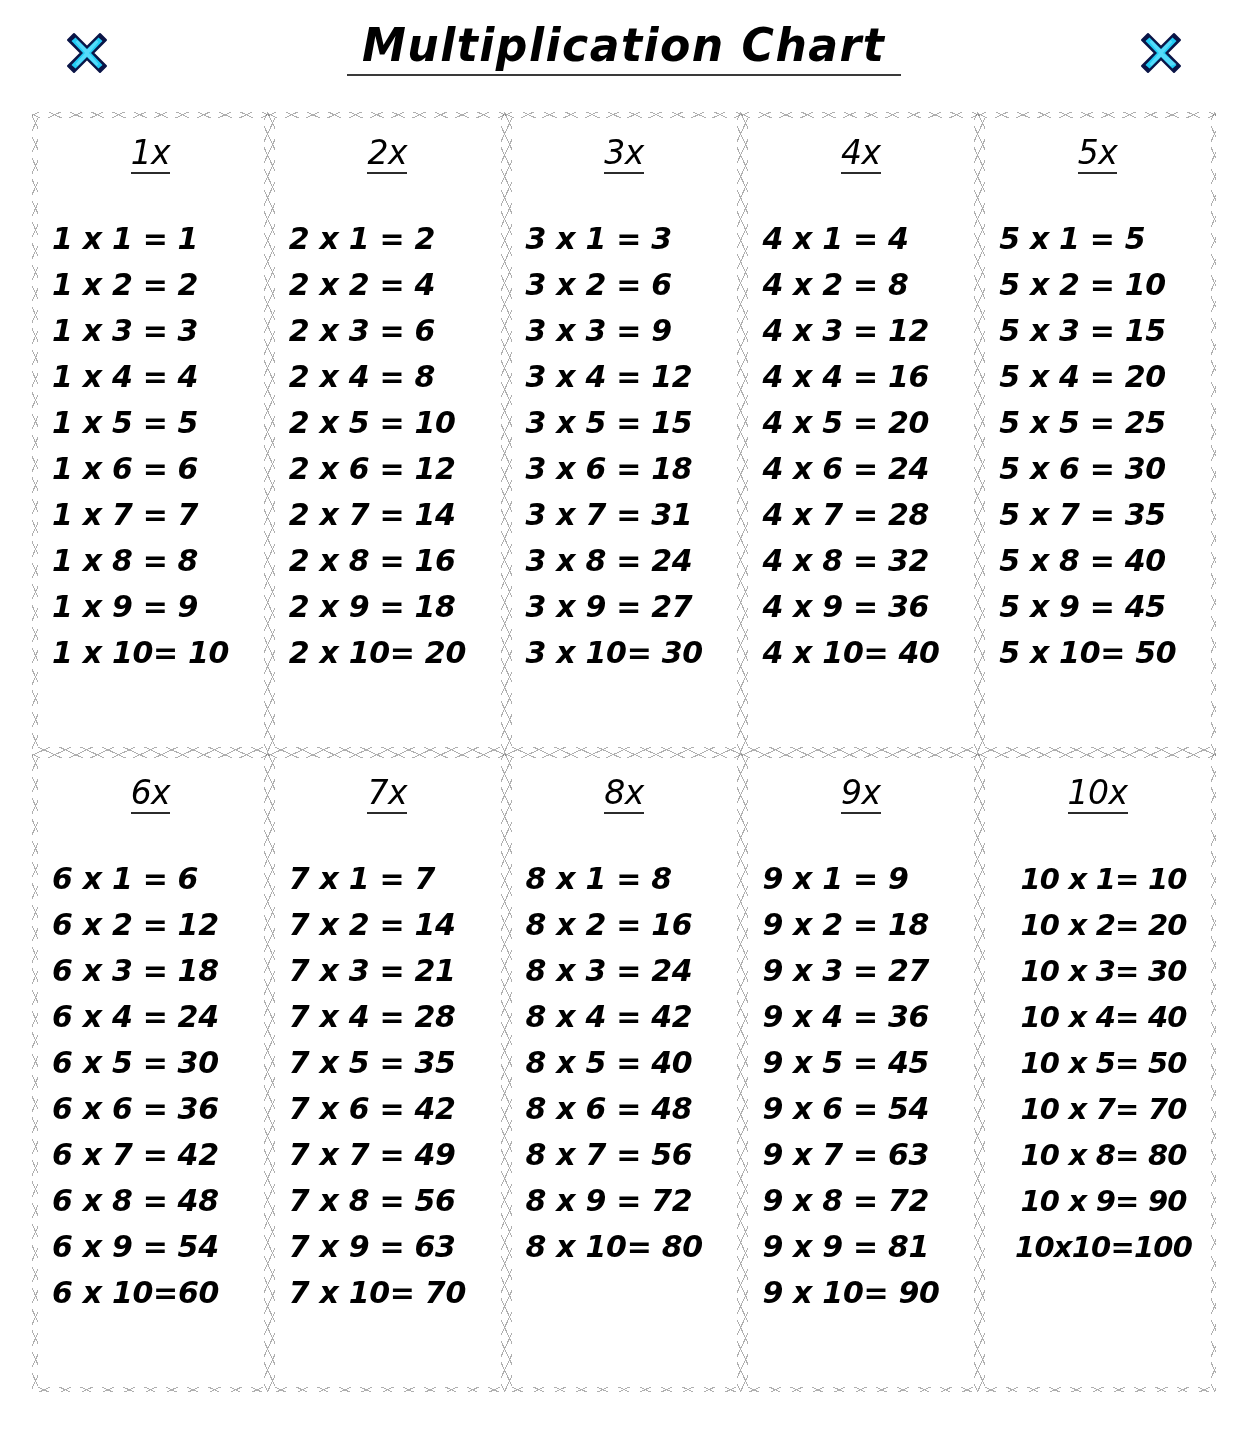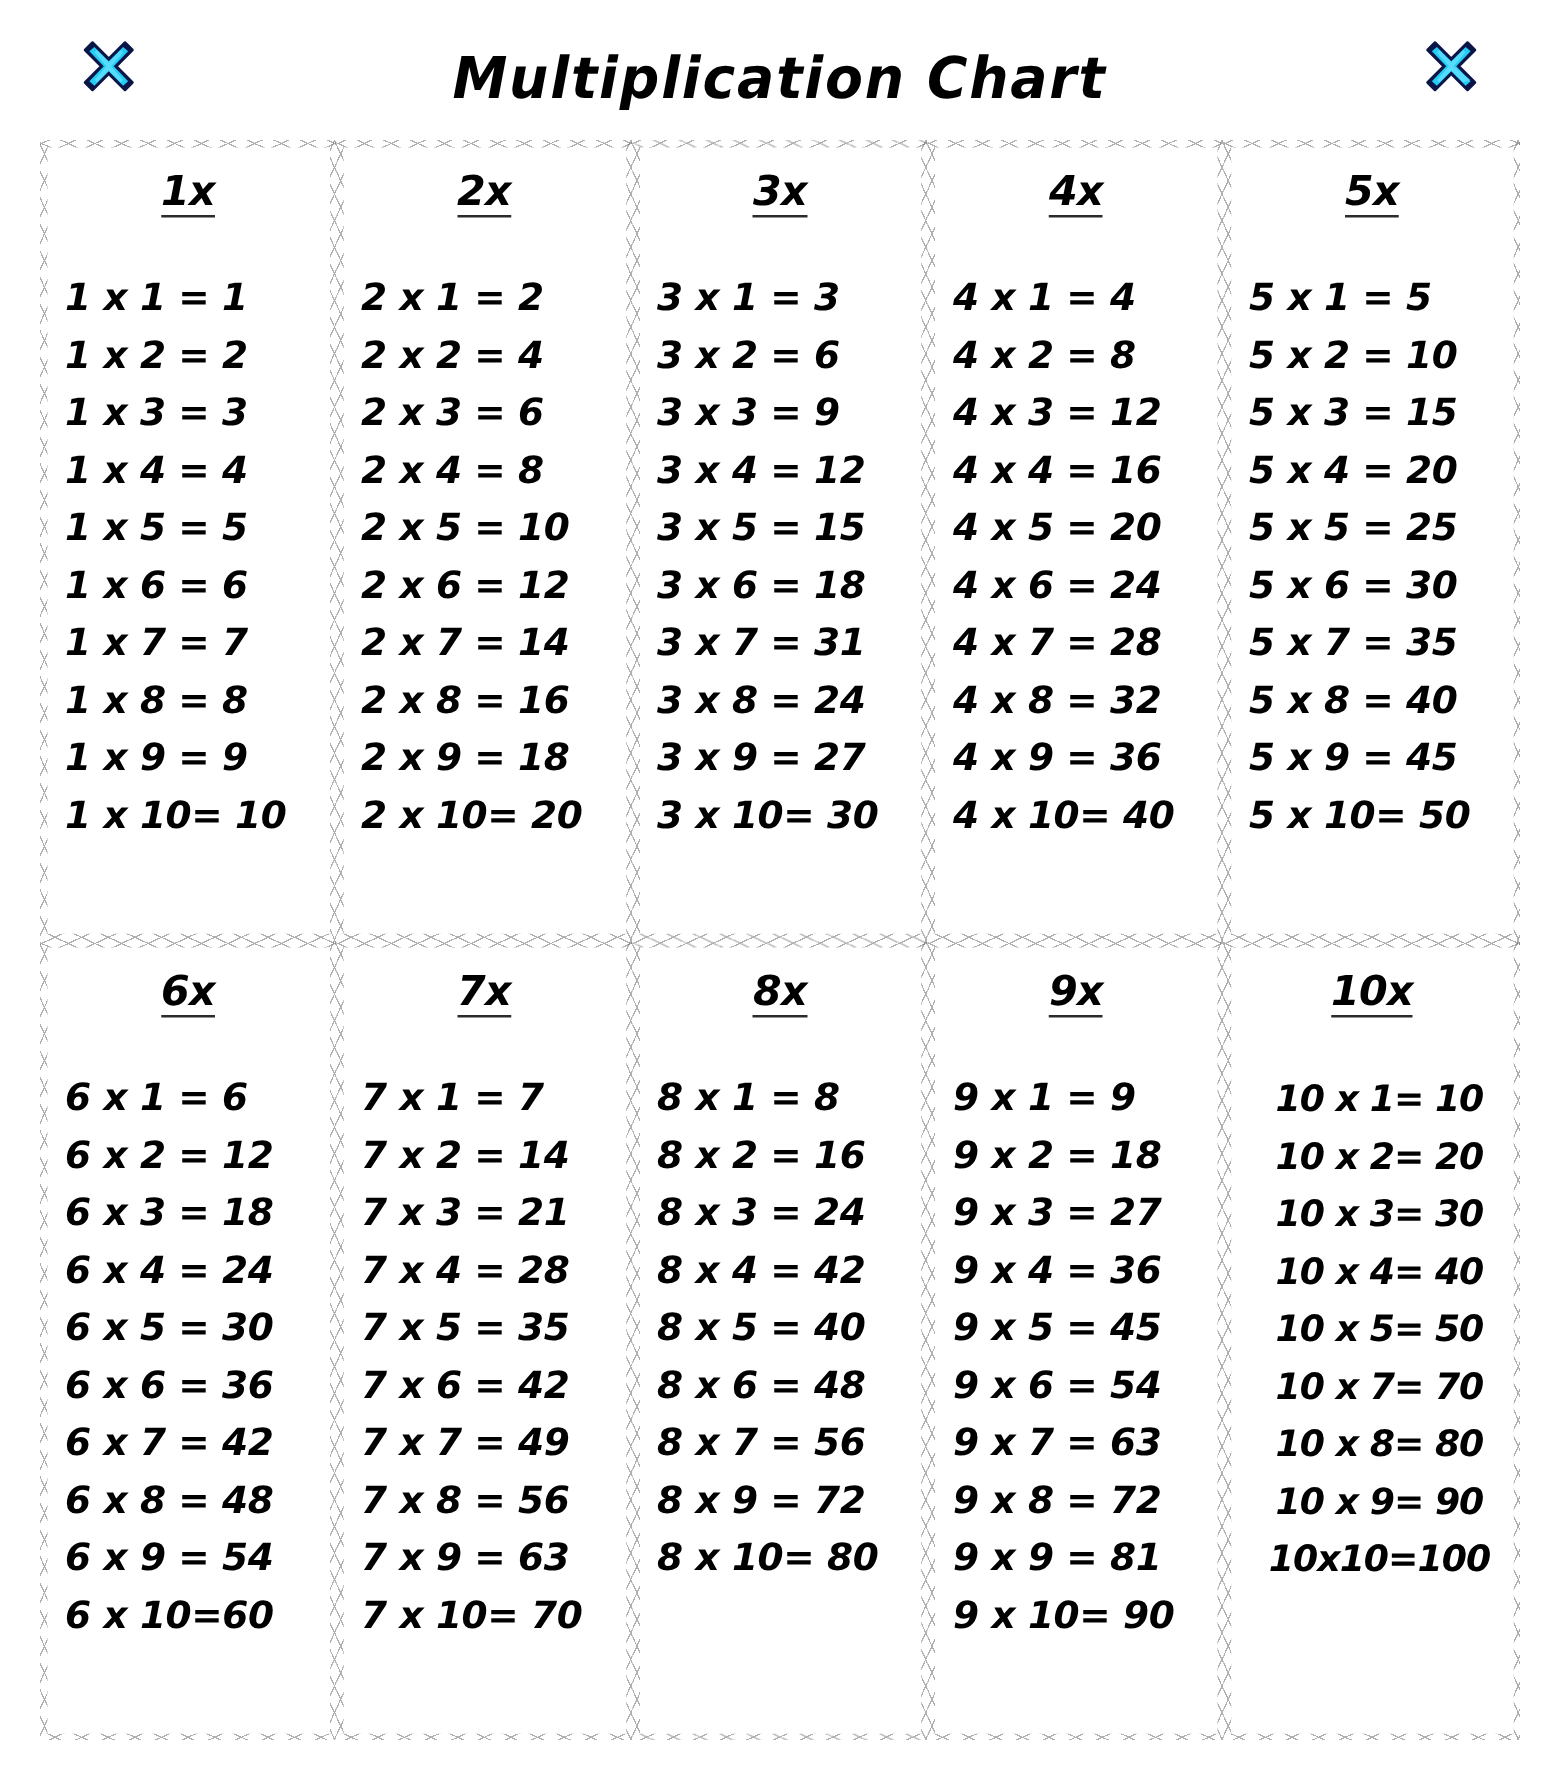--- a/index.html
+++ b/index.html
@@ -37,23 +37,23 @@
 
   .x-icon {
     width: 48px;
     height: 48px;
     flex: 0 0 48px;
     margin-top: 6px;
   }
   .x-icon svg { display: block; width: 48px; height: 48px; }
 
   #title-wrap {
-    margin: 17px 236px;
-    display: flex;
-    flex-direction: row;
+    margin: 0 236px;
+    display: flex;
+    flex-direction: column;
     align-items: flex-end;
   }
 
   #page-title {
     font-family: "DejaVu Sans", sans-serif;
     font-size: 46px;
     font-weight: 700;
     font-style: italic;
     letter-spacing: 1.5px;
     color: #000000;
@@ -141,21 +141,21 @@
   .cell-header {
     margin-top: 24px;
     display: flex;
     flex-direction: column;
     align-items: center;
     z-index: 2;
   }
   .cell-header-label {
     font-family: "DejaVu Sans", sans-serif;
     font-size: 33px;
-    font-weight: 700;
+    font-weight: 400;
     font-style: italic;
     color: #000000;
     line-height: 1.0;
     letter-spacing: -0.5px;
   }
   .cell-header-underline {
     height: 2px;
     background: #2b2b2b;
     margin-top: 3px;
     width: 100%;

